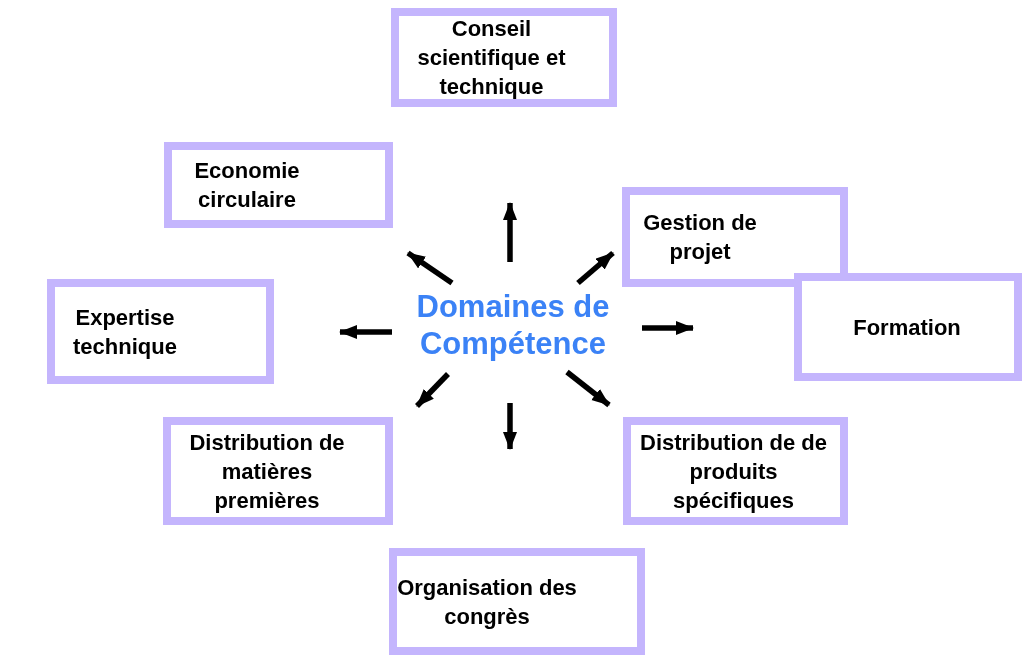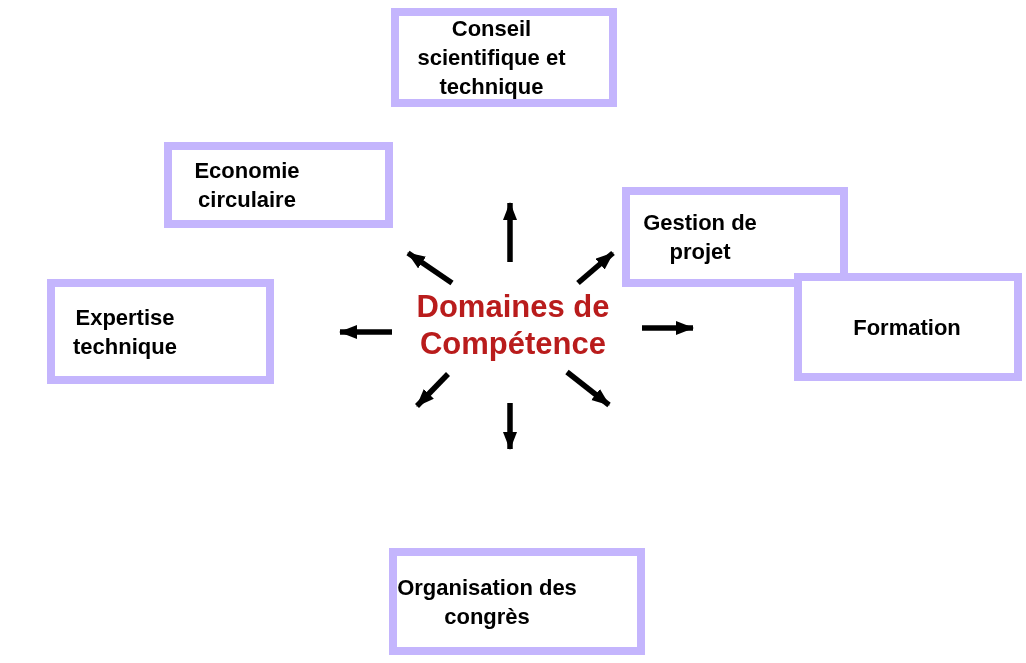--- a/index.html
+++ b/index.html
@@ -52,21 +52,21 @@
 
   .center-label {
     position: absolute;
     left: 398px;
     top: 288px;
     width: 230px;
     text-align: center;
     font-weight: bold;
     font-size: 31px;
     line-height: 37px;
-    color: #b91c1c;
+    color: #3b82f6;
   }
   .arrows-layer {
     position: absolute;
     left: 0;
     top: 0;
     width: 1026px;
     height: 663px;
     pointer-events: none;
   }
 </style>
@@ -108,19 +108,25 @@
   </div>
 
   <div class="node-box b-expertise">
     <span class="lbl">Expertise technique</span>
   </div>
 
   <div class="node-box b-formation">
     <span class="lbl">Formation</span>
   </div>
 
+  <div class="node-box b-matieres">
+    <span class="lbl">Distribution de matières premières</span>
+  </div>
 
+  <div class="node-box b-produits">
+    <span class="lbl">Distribution de de produits spécifiques</span>
+  </div>
 
   <div class="node-box b-congres">
     <span class="lbl">Organisation des congrès</span>
   </div>
 
 </div>
 
 </body></html>

